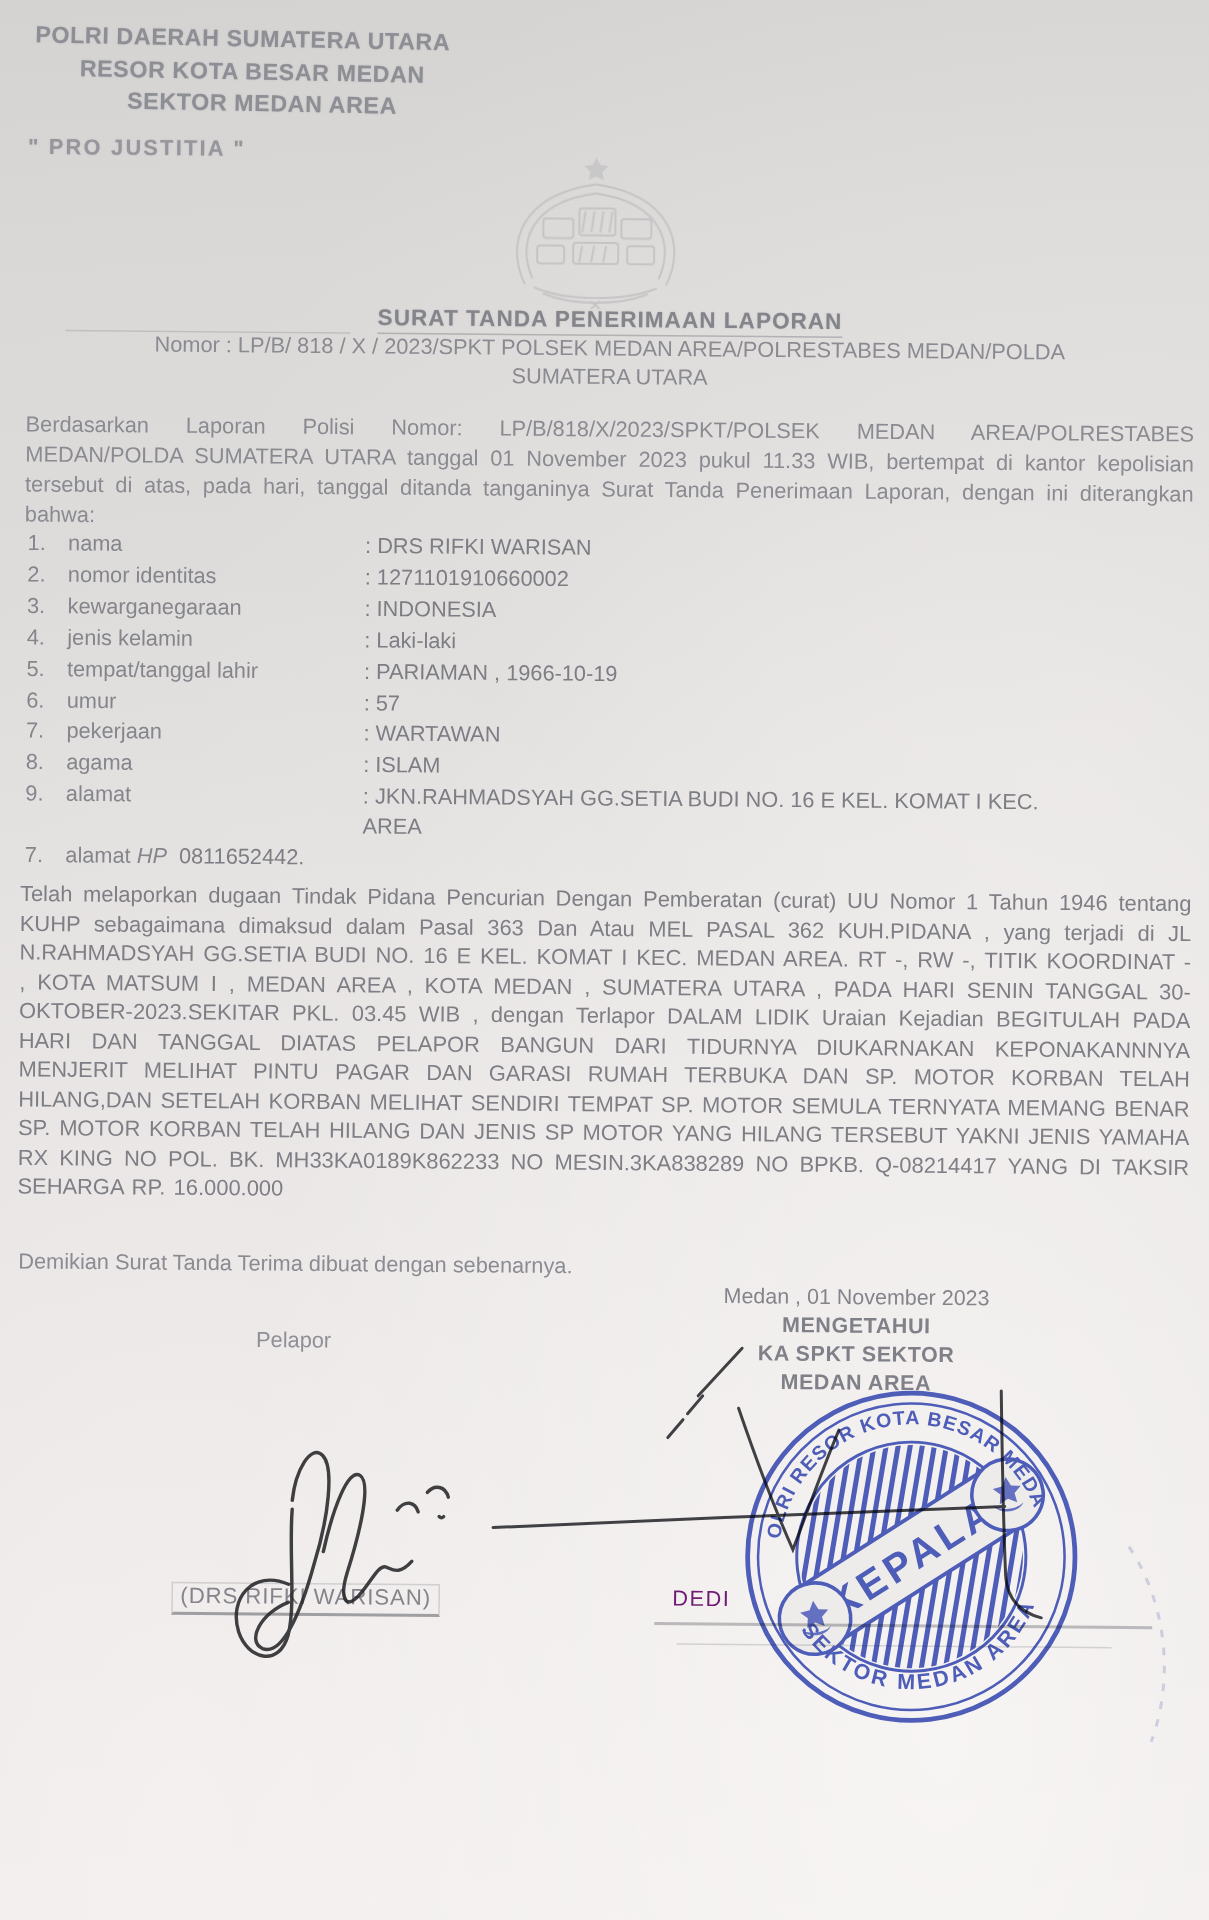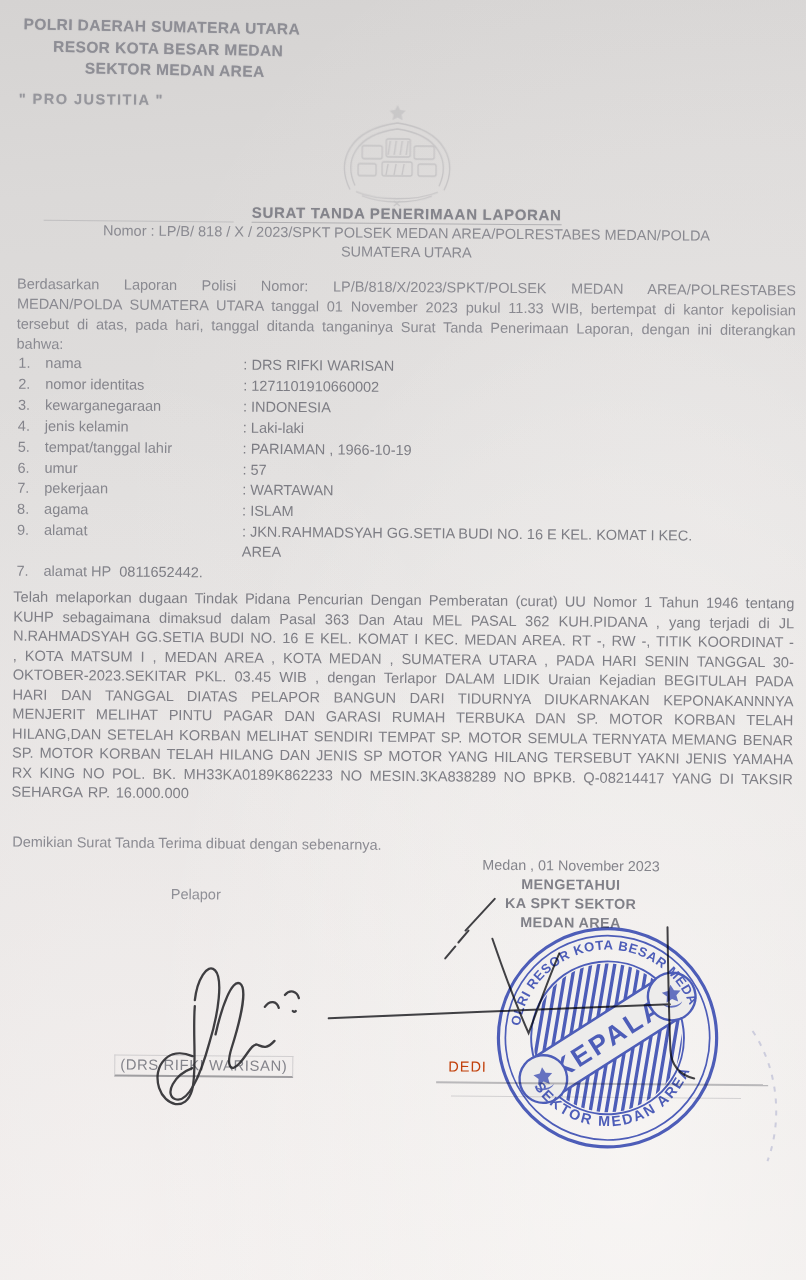--- a/index.html
+++ b/index.html
@@ -34,34 +34,34 @@
        background:rgba(152,152,157,.4);}
   .nomor{position:absolute;left:0;top:224px;width:100%;text-align:center;
        font-size:14.5px;color:#8a8a91;line-height:18.5px;}
   .intro{position:absolute;left:14px;top:277px;width:779px;font-size:14.5px;
        line-height:20px;text-align:justify;color:#8a8a91;word-spacing:2.5px;}
   .idlist{position:absolute;left:16px;top:357px;width:782px;font-size:14.5px;color:#85858c;}
   .idrow{display:flex;line-height:19.9px;margin-bottom:1px;}
   .idrow .no{width:27px;}
   .idrow .lbl{width:198px;}
   .idrow .val{flex:1;max-width:478px;color:#7d7d84;}
-  .hp{}
+  .hp{font-style:italic;}
   .id10 .val{margin-left:8px;}
   .report{position:absolute;left:13px;top:591px;width:781px;font-size:14.6px;
        line-height:19.5px;text-align:justify;color:#7e7e85;word-spacing:1.5px;}
   .closing{position:absolute;left:14px;top:837px;font-size:14.5px;color:#8b8b92;}
   .sign-right{position:absolute;left:448px;top:855px;width:250px;text-align:center;
        font-size:14.3px;color:#84848b;line-height:19px;}
   .sign-right .b{font-weight:bold;letter-spacing:.4px;color:#808088;}
   .pelapor{position:absolute;left:118px;top:888px;width:160px;text-align:center;
        font-size:14.5px;color:#8f8f96;}
   .reporter-name{position:absolute;left:118px;top:1057px;font-size:14.8px;color:#84848b;
        letter-spacing:.6px;padding:1px 5px 2px;border:1px solid rgba(150,150,156,.35);
        border-bottom:2px solid rgba(115,115,121,.65);}
-  .officer-name{position:absolute;left:452px;top:1058px;font-size:14.5px;color:#c2410c;
+  .officer-name{position:absolute;left:452px;top:1058px;font-size:14.5px;color:#701a75;
        letter-spacing:1px;z-index:1;}
   .officer-line{position:absolute;left:440px;top:1081px;width:332px;height:1.5px;
        background:rgba(128,128,134,.5);z-index:1;}
   .officer-line2{position:absolute;left:455px;top:1095px;width:290px;height:1px;
        background:rgba(140,140,146,.32);z-index:1;}
   .sig-ink{position:absolute;left:140px;top:938px;width:180px;height:170px;z-index:25;}
   .stamp{position:absolute;left:487px;top:915px;width:248px;height:243px;
        mix-blend-mode:multiply;opacity:.9;z-index:20;}
   .pen{position:absolute;left:320px;top:878px;width:480px;height:310px;z-index:30;
        mix-blend-mode:multiply;}

